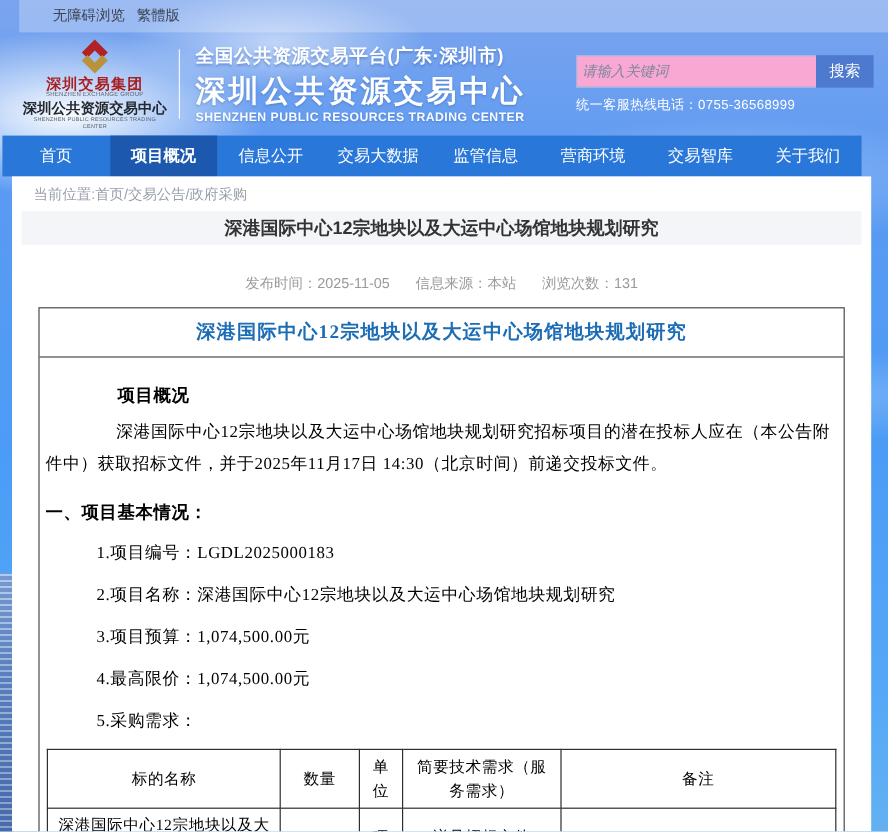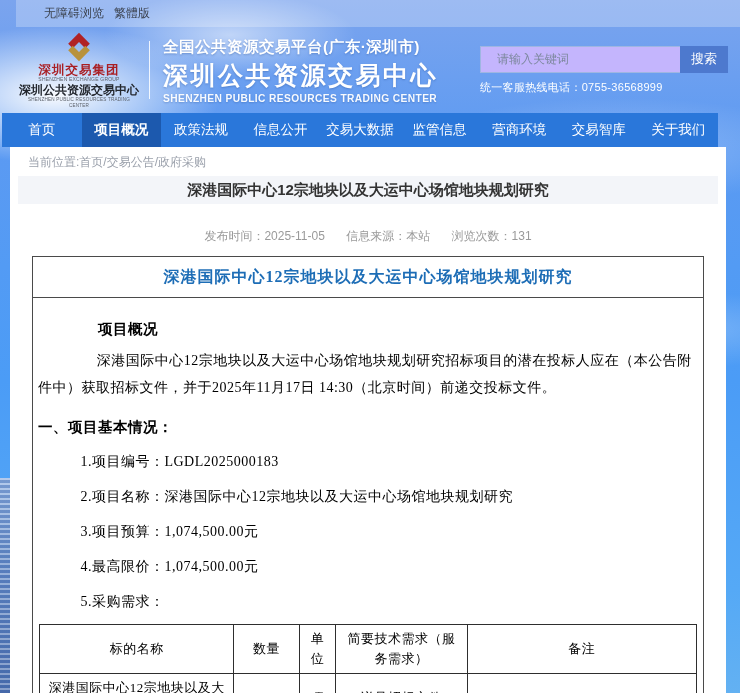--- a/index.html
+++ b/index.html
@@ -46,23 +46,24 @@
   .logo .c-cn { color: #23272e; font-weight: bold; font-size: 12px; margin-top: 1px; }
   .logo .c-en { color: #5a5f68; font-size: 4.6px; letter-spacing: .2px; }
   .vsep { width: 1px; height: 58px; background: rgba(255,255,255,.85); margin: 0 13px 0 9px; }
   .sitetitle { color: #fff; text-shadow: 0 1px 2px rgba(30,70,140,.35); }
   .sitetitle .l1 { font-size: 15.5px; font-weight: bold; letter-spacing: .5px; }
   .sitetitle .l2 { font-size: 25px; font-weight: bold; letter-spacing: 2.5px; margin-top: 1px; }
   .sitetitle .l3 { font-size: 10.2px; letter-spacing: .4px; margin-top: 1px; font-weight: bold; opacity: .95; }
   .searchbox { margin-left: auto; margin-right: 12px; width: 248px; }
   .search-row { display: flex; height: 27px; }
   .search-row input {
-    flex: 1; border: 1px solid #9fb6e2; border-right: none; background: #c4b5fd;
-    padding: 0 16px; font-size: 12px; color: #2c3442; outline: none;
+    flex: 1; border: 1px solid #9fb6e2; border-right: none; background: #f9a8d4;
+    padding: 0 4px; font-size: 12px; color: #2c3442; outline: none;
     font-family: "Liberation Sans", sans-serif;
+    font-style: italic;
   }
   .search-row input::placeholder { color: #7d889e; }
   .search-btn {
     width: 48px; border: none; background: #4d79ce; color: #fff; font-size: 13px;
     cursor: pointer; font-family: "Liberation Sans", sans-serif;
   }
   .hotline { margin-top: 7px; color: #fff; font-size: 11px; letter-spacing: .3px; }
   
   .nav {
     position: absolute; left: 2px; top: 113px; width: 716px; height: 34px;
@@ -148,21 +149,20 @@
       <input type="text" placeholder="请输入关键词" style="">
       <button class="search-btn">搜索</button>
     </div>
     <div class="hotline">统一客服热线电话：0755-36568999</div>
   </div>
 </div>
 
 <div class="nav" id="main-nav">
     <div class="nav-item">首页</div>
     <div class="nav-item active">项目概况</div>
-    <div class="nav-item">政策法规</div>
     <div class="nav-item">信息公开</div>
     <div class="nav-item">交易大数据</div>
     <div class="nav-item">监管信息</div>
     <div class="nav-item">营商环境</div>
     <div class="nav-item">交易智库</div>
     <div class="nav-item">关于我们</div>
   </div>
 
 <div class="panel">
   <div class="breadcrumb">当前位置:首页/交易公告/政府采购</div>

